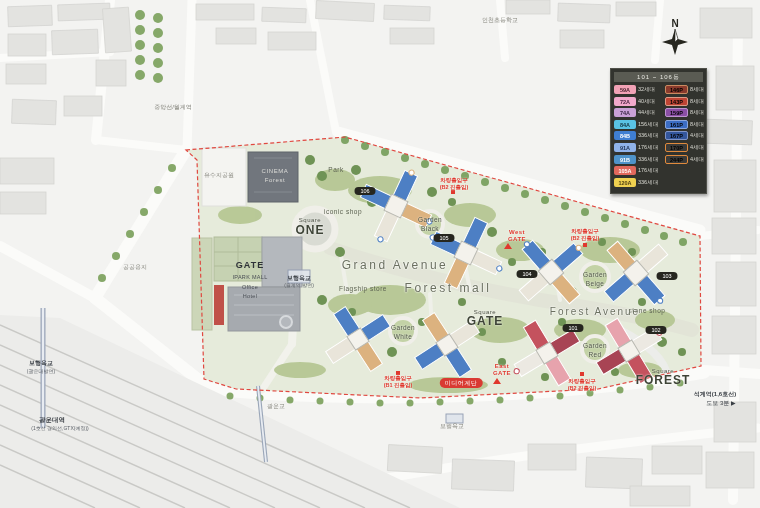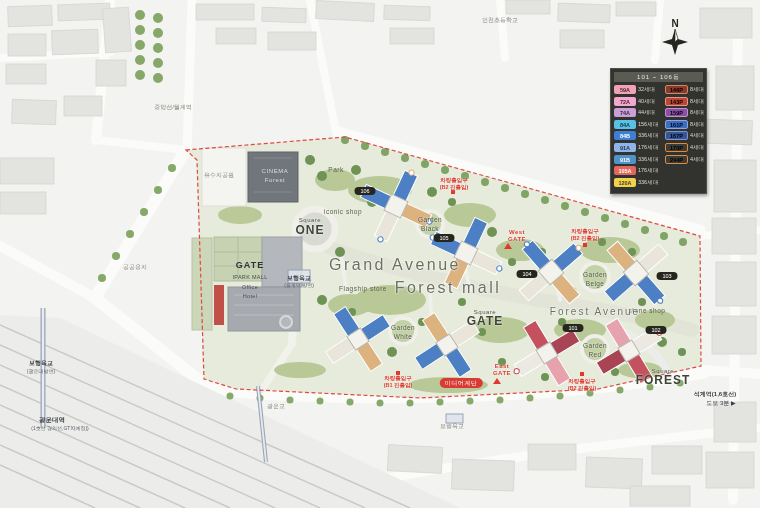--- a/index.html
+++ b/index.html
@@ -2,21 +2,21 @@
 <html><head>
 <meta charset="utf-8">
 <style>
   html,body{margin:0;padding:0;}
   #stage{position:relative;width:760px;height:508px;overflow:hidden;background:#f3f3f1;
     font-family:"Liberation Sans","DejaVu Sans",sans-serif;}
   #stage svg{position:absolute;left:0;top:0;}
   .lbl{position:absolute;transform:translate(-50%,-50%);white-space:nowrap;pointer-events:none;}
   .tiny{font-size:6px;color:#85857d;}
   .area{font-size:6.5px;color:#5d6352;letter-spacing:.5px;}
-  .ave{font-size:16px;color:#6b7060;letter-spacing:2.5px;text-shadow:0 0 2px #fff,0 0 2px #fff;}
+  .ave{font-size:12px;color:#6b7060;letter-spacing:2.5px;text-shadow:0 0 2px #fff,0 0 2px #fff;}
   .ave2{font-size:10px;color:#6b7060;letter-spacing:2px;text-shadow:0 0 2px #fff,0 0 2px #fff;}
   .gard{font-size:6.5px;color:#4d5345;letter-spacing:.4px;text-shadow:0 0 2px #fff;}
   .sq1{font-size:6px;color:#4a4f42;letter-spacing:.5px;text-shadow:0 0 2px #fff;}
   .sq2{font-size:12px;font-weight:bold;color:#3e4437;letter-spacing:1px;text-shadow:0 0 2px #fff;}
   .red{font-size:5.5px;font-weight:bold;color:#e0382e;text-shadow:0 0 2px #fff;}
   .redg{font-size:6px;font-weight:bold;color:#e0382e;letter-spacing:.5px;text-shadow:0 0 2px #fff;}
   .badge{position:absolute;transform:translate(-50%,-50%);background:#26261f;color:#fff;
     font-size:5.5px;line-height:8px;height:8px;min-width:17px;text-align:center;border-radius:4px;padding:0 2px;}
   .pill{position:absolute;transform:translate(-50%,-50%);background:#d93a32;color:#fff;
     font-size:6px;line-height:10px;height:10px;padding:0 5px;border-radius:5px;letter-spacing:.5px;}

